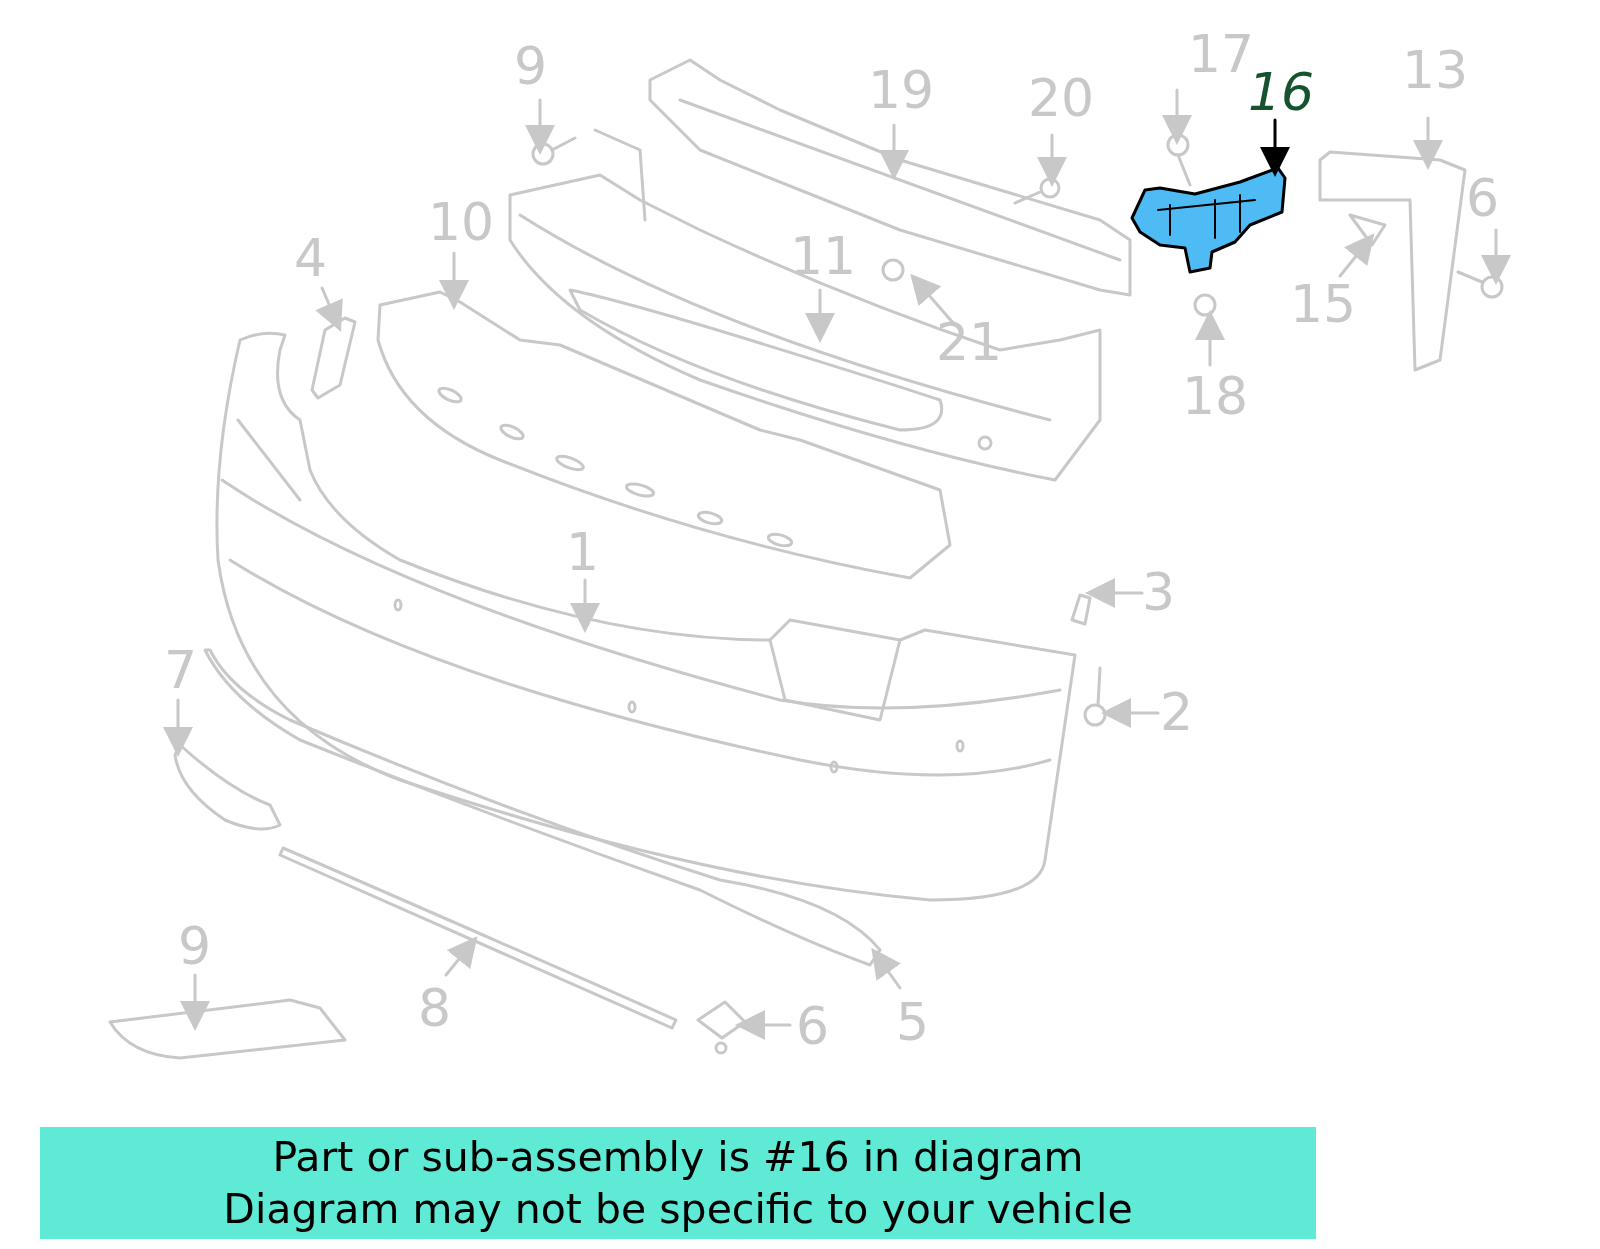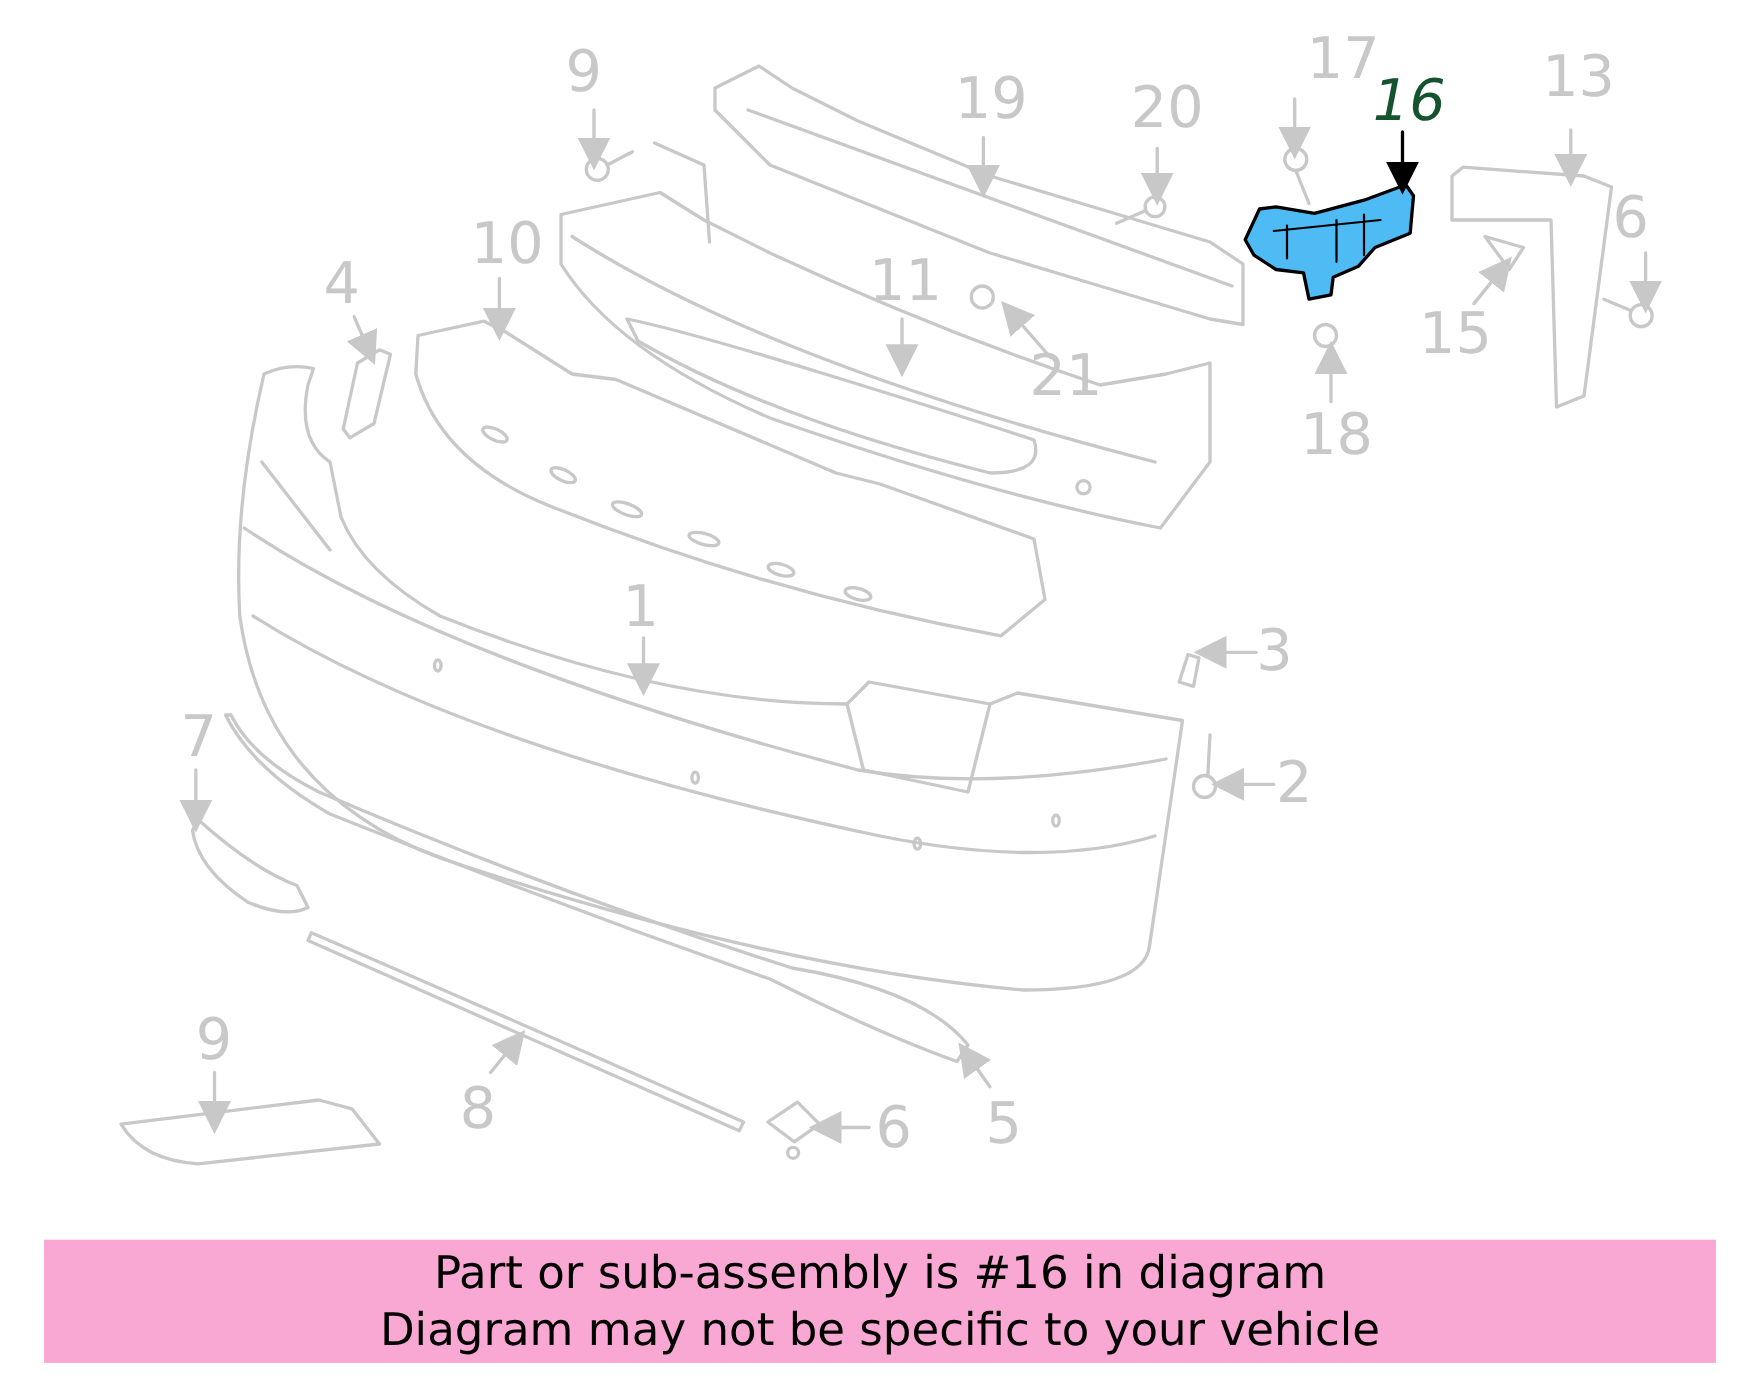--- a/index.html
+++ b/index.html
@@ -1,20 +1,20 @@
 <!DOCTYPE html>
 <html><head>
 <meta charset="utf-8">
 <style>
   html, body { margin:0; padding:0; background:#ffffff; }
   body { width:1600px; height:1249px; position:relative; overflow:hidden; font-family:"DejaVu Sans", sans-serif; }
   #diagram { position:absolute; left:0; top:0; width:1600px; height:1120px; }
   .callout { position:absolute; font-family:"DejaVu Sans", sans-serif; font-size:52px; color:#c8c8c8; line-height:1; }
   .callout.highlight { color:#14532d;font-style:italic; }
-  #banner { position:absolute; left:40px; top:1127px; width:1520px; height:112px; background:#f9a8d4;
+  #banner { position:absolute; left:40px; top:1127px; width:1276px; height:112px; background:#5eead4;
             display:flex; flex-direction:column; align-items:center; justify-content:center; }
   #banner .line { font-family:"DejaVu Sans", sans-serif; font-size:41px; color:#000; line-height:52px; }
 </style>
 </head>
 <body>
 
 <div id="diagram">
   <svg width="1600" height="1120" viewBox="0 0 1600 1120" fill="none" stroke="#c8c8c8" stroke-width="3" stroke-linejoin="round" stroke-linecap="round">
     <defs>
       <marker id="ah" markerWidth="10" markerHeight="10" refX="5" refY="5" orient="auto">

